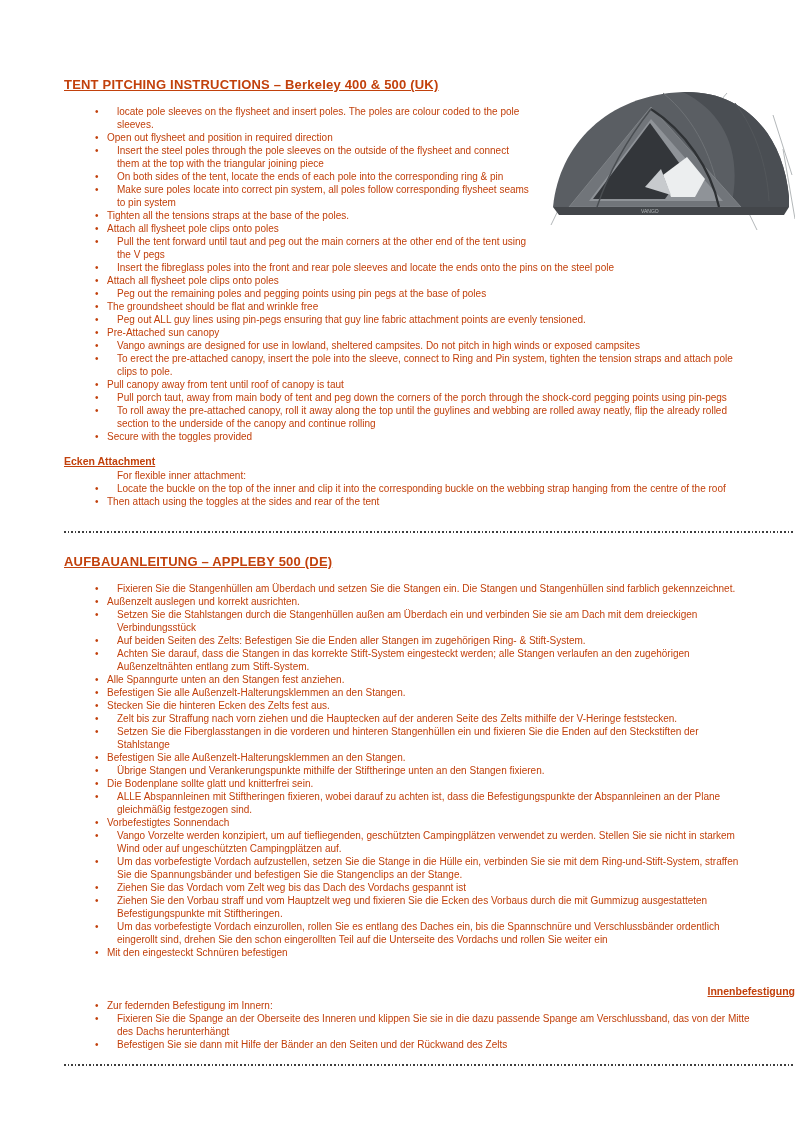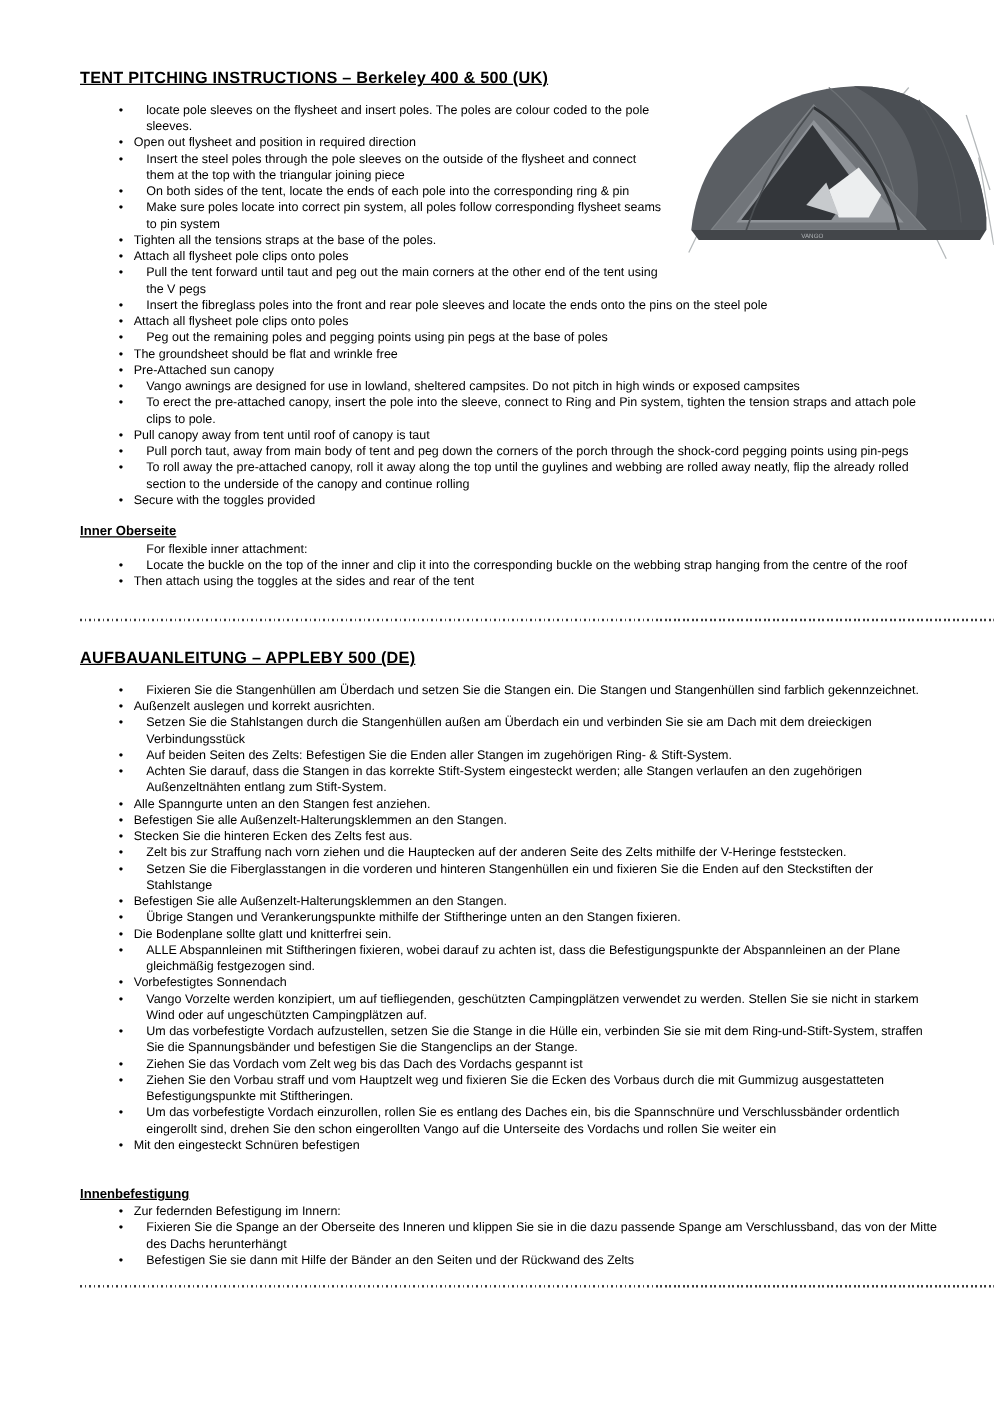--- a/index.html
+++ b/index.html
@@ -1,38 +1,38 @@
 <!DOCTYPE html>
 <html><head>
 <meta charset="utf-8">
 <style>
   html,body{margin:0;padding:0;background:#ffffff;}
   .page{
     position:relative;
     width:802px;height:1066px;
     box-sizing:border-box;
-    padding:54px 7px 0 64px;
+    padding:77px 7px 0 64px;
     background:#ffffff;
-    color:#000000;
+    color:#c2410c;
     font-family:"Liberation Sans",sans-serif;
     overflow:hidden;
   }
   .doc-title{
     font-size:13px;line-height:15px;font-weight:bold;
     text-decoration:underline;
     margin:0 0 13px 0;
     letter-spacing:.2px;
   }
   .sec-h{
     font-size:10.5px;line-height:13px;font-weight:bold;
     text-decoration:underline;
     margin:12px 0 1px 0;
   }
   .sec-h.first{margin-top:0;}
-  .sec-h.gap{margin-top:26px;}
+  .sec-h.gap{margin-top:26px;text-align:right;}
   ul.blist{
     list-style:none;margin:0;padding:0;
     max-width:690px;
     font-size:10px;line-height:13px;
   }
   ul.blist li{position:relative;}
   ul.blist li.t{padding-left:43px;}
   ul.blist li.w{padding-left:53px;}
   ul.blist li.n{padding-left:53px;}
   ul.blist li.t::before,
@@ -104,30 +104,31 @@
       <li class="w">Insert the steel poles through the pole sleeves on the outside of the flysheet and connect them at the top with the triangular joining piece</li>
       <li class="w">On both sides of the tent, locate the ends of each pole into the corresponding ring &amp; pin</li>
       <li class="w">Make sure poles locate into correct pin system, all poles follow corresponding flysheet seams to pin system</li>
       <li class="t">Tighten all the tensions straps at the base of the poles.</li>
       <li class="t">Attach all flysheet pole clips onto poles</li>
       <li class="w">Pull the tent forward until taut and peg out the main corners at the other end of the tent using the V pegs</li>
       <li class="w">Insert the fibreglass poles into the front and rear pole sleeves and locate the ends onto the pins on the steel pole</li>
       <li class="t">Attach all flysheet pole clips onto poles</li>
       <li class="w">Peg out the remaining poles and pegging points using pin pegs at the base of poles</li>
       <li class="t">The groundsheet should be flat and wrinkle free</li>
+      <li class="w">Peg out ALL guy lines using pin-pegs ensuring that guy line fabric attachment points are evenly tensioned.</li>
       <li class="t">Pre-Attached sun canopy</li>
       <li class="w">Vango awnings are designed for use in lowland, sheltered campsites. Do not pitch in high winds or exposed campsites</li>
       <li class="w">To erect the pre-attached canopy, insert the pole into the sleeve, connect to Ring and Pin system, tighten the tension straps and attach pole clips to pole.</li>
       <li class="t">Pull canopy away from tent until roof of canopy is taut</li>
       <li class="w">Pull porch taut, away from main body of tent and peg down the corners of the porch through the shock-cord pegging points using pin-pegs</li>
       <li class="w">To roll away the pre-attached canopy, roll it away along the top until the guylines and webbing are rolled away neatly, flip the already rolled section to the underside of the canopy and continue rolling</li>
       <li class="t">Secure with the toggles provided</li>
     </ul>
 
-  <h2 class="sec-h">Inner Oberseite</h2>
+  <h2 class="sec-h">Ecken Attachment</h2>
   <ul class="blist">
       <li class="n">For flexible inner attachment:</li>
       <li class="w">Locate the buckle on the top of the inner and clip it into the corresponding buckle on the webbing strap hanging from the centre of the roof</li>
       <li class="t">Then attach using the toggles at the sides and rear of the tent</li>
     </ul>
 
   <div class="sep"></div>
 
   <h1 class="doc-title">AUFBAUANLEITUNG – APPLEBY 500 (DE)</h1>
 
@@ -144,21 +145,21 @@
       <li class="w">Setzen Sie die Fiberglasstangen in die vorderen und hinteren Stangenhüllen ein und fixieren Sie die Enden auf den Steckstiften der Stahlstange</li>
       <li class="t">Befestigen Sie alle Außenzelt-Halterungsklemmen an den Stangen.</li>
       <li class="w">Übrige Stangen und Verankerungspunkte mithilfe der Stiftheringe unten an den Stangen fixieren.</li>
       <li class="t">Die Bodenplane sollte glatt und knitterfrei sein.</li>
       <li class="w">ALLE Abspannleinen mit Stiftheringen fixieren, wobei darauf zu achten ist, dass die Befestigungspunkte der Abspannleinen an der Plane gleichmäßig festgezogen sind.</li>
       <li class="t">Vorbefestigtes Sonnendach</li>
       <li class="w">Vango Vorzelte werden konzipiert, um auf tiefliegenden, geschützten Campingplätzen verwendet zu werden. Stellen Sie sie nicht in starkem Wind oder auf ungeschützten Campingplätzen auf.</li>
       <li class="w">Um das vorbefestigte Vordach aufzustellen, setzen Sie die Stange in die Hülle ein, verbinden Sie sie mit dem Ring-und-Stift-System, straffen Sie die Spannungsbänder und befestigen Sie die Stangenclips an der Stange.</li>
       <li class="w">Ziehen Sie das Vordach vom Zelt weg bis das Dach des Vordachs gespannt ist</li>
       <li class="w">Ziehen Sie den Vorbau straff und vom Hauptzelt weg und fixieren Sie die Ecken des Vorbaus durch die mit Gummizug ausgestatteten Befestigungspunkte mit Stiftheringen.</li>
-      <li class="w">Um das vorbefestigte Vordach einzurollen, rollen Sie es entlang des Daches ein, bis die Spannschnüre und Verschlussbänder ordentlich eingerollt sind, drehen Sie den schon eingerollten Vango auf die Unterseite des Vordachs und rollen Sie weiter ein</li>
+      <li class="w">Um das vorbefestigte Vordach einzurollen, rollen Sie es entlang des Daches ein, bis die Spannschnüre und Verschlussbänder ordentlich eingerollt sind, drehen Sie den schon eingerollten Teil auf die Unterseite des Vordachs und rollen Sie weiter ein</li>
       <li class="t">Mit den eingesteckt Schnüren befestigen</li>
     </ul>
 
   <h2 class="sec-h gap">Innenbefestigung</h2>
   <ul class="blist">
       <li class="t">Zur federnden Befestigung im Innern:</li>
       <li class="w">Fixieren Sie die Spange an der Oberseite des Inneren und klippen Sie sie in die dazu passende Spange am Verschlussband, das von der Mitte des Dachs herunterhängt</li>
       <li class="w">Befestigen Sie sie dann mit Hilfe der Bänder an den Seiten und der Rückwand des Zelts</li>
     </ul>
 

